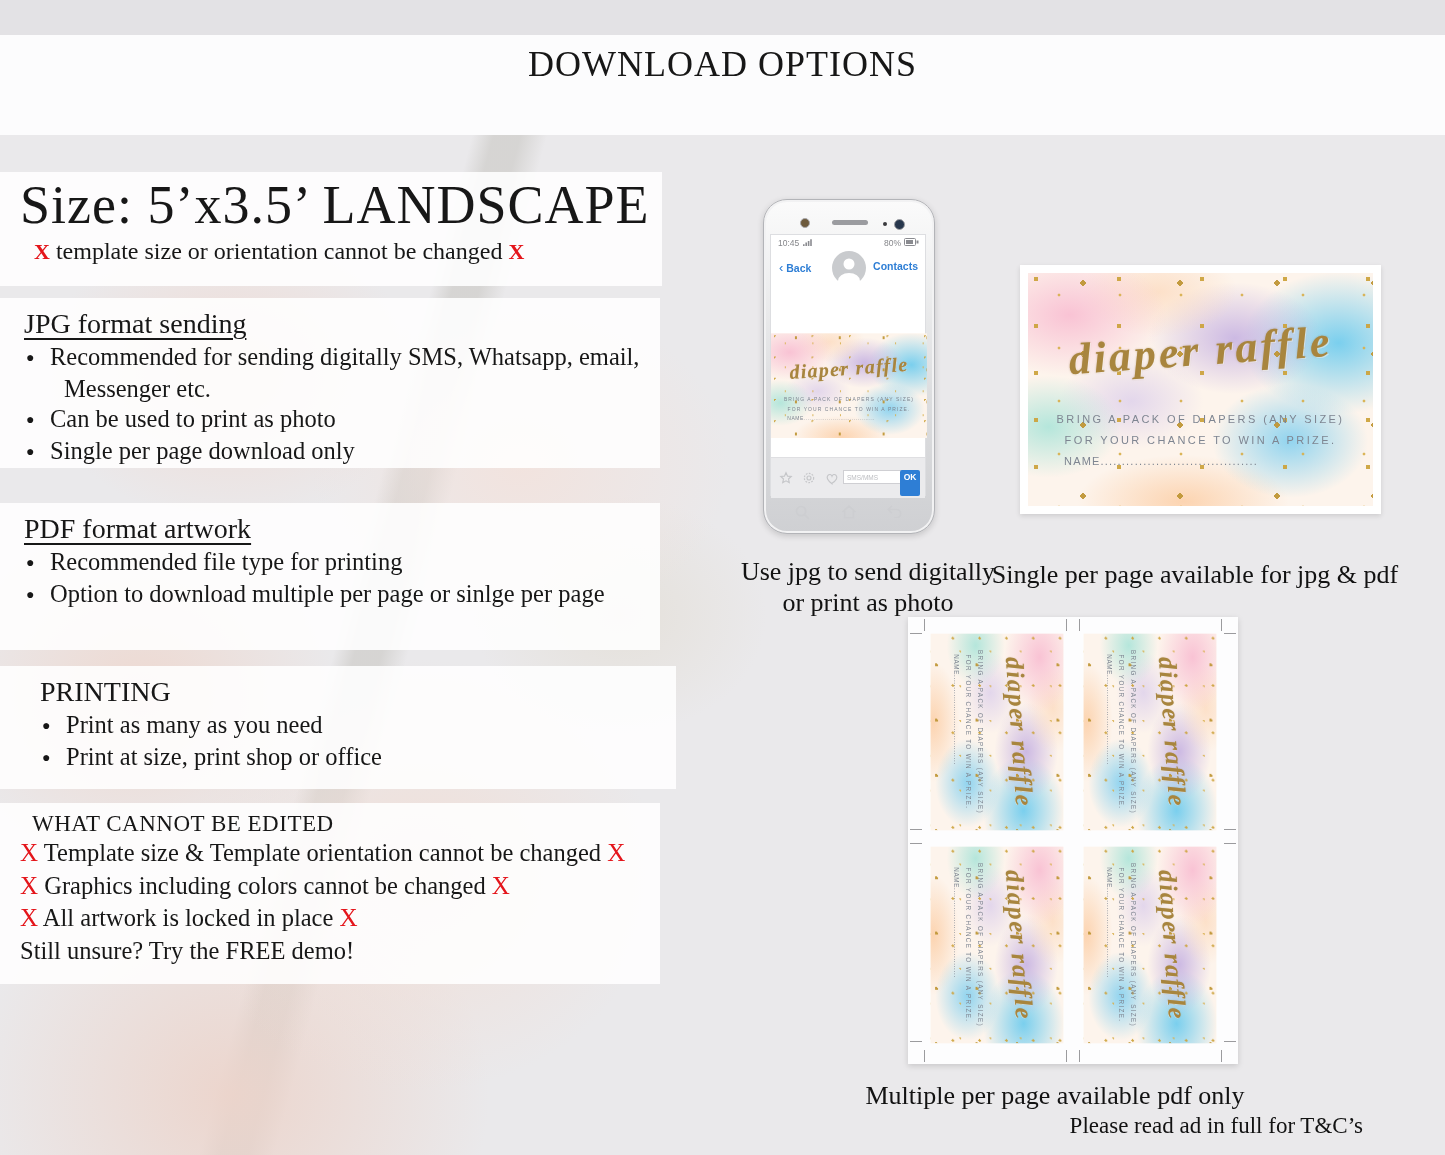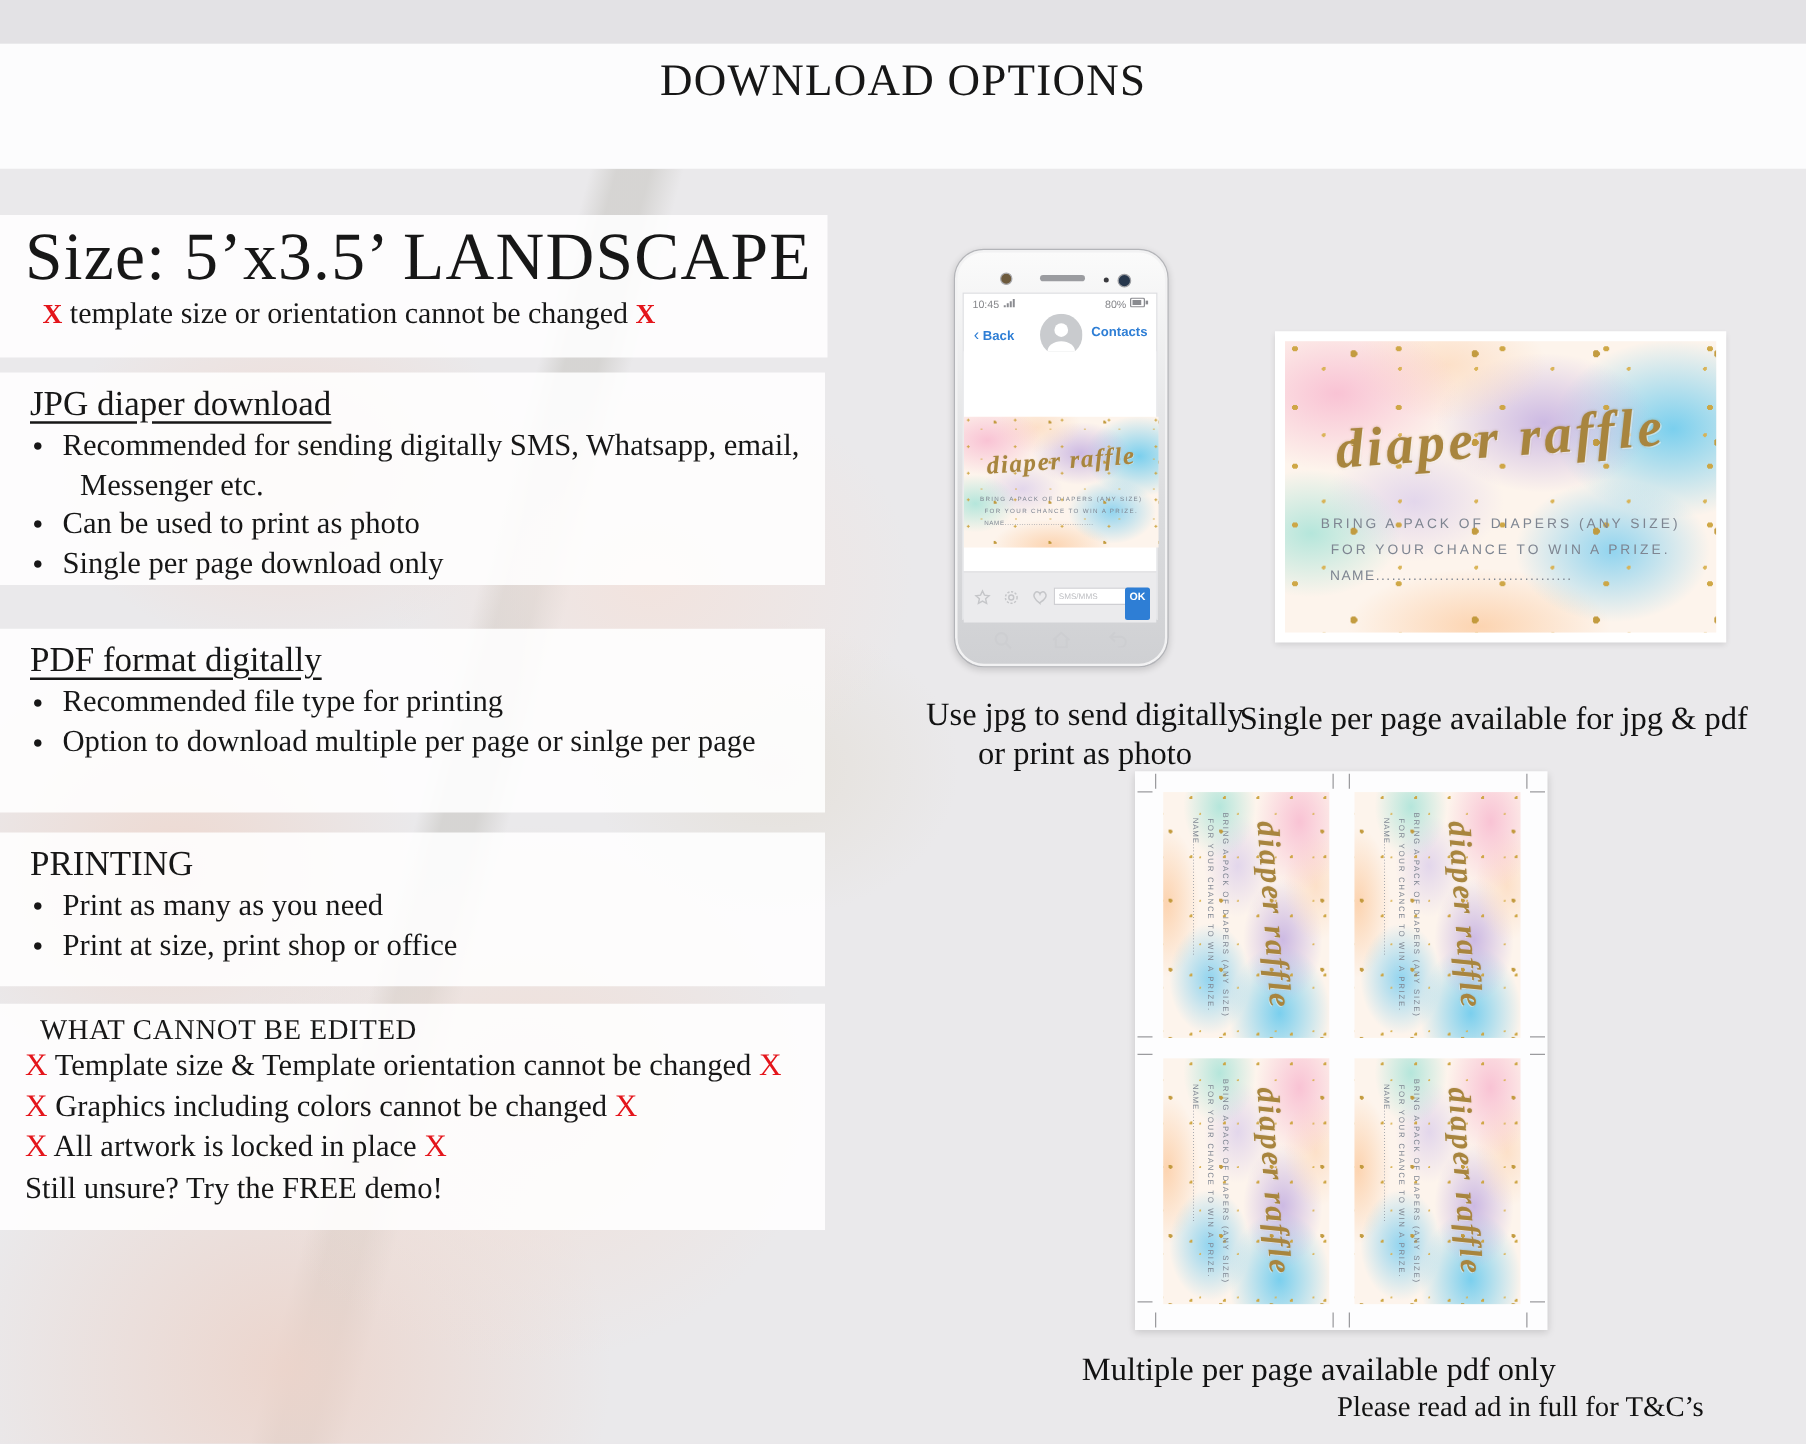--- a/index.html
+++ b/index.html
@@ -34,21 +34,21 @@
   .xs{color:#e4151b;font-weight:700;font-size:22px;}
 
   .sec-heading{font-size:28px;margin:4px 0 2px 24px;text-decoration:underline;text-underline-offset:5px;}
   .sec-heading.nou{text-decoration:none;}
   .li{font-size:24.5px;line-height:30.5px;margin-left:26px;}
   .li .dot{display:inline-block;width:24px;font-size:14px;vertical-align:3px;}
   .li.cont{margin-left:64px;}
 
   .jpg-band{top:298px;width:660px;height:164px;padding-top:6px;}
   .pdf-band{top:503px;width:660px;height:141px;padding-top:6px;}
-  .print-band{top:666px;width:660px;height:117px;padding-top:6px;}
+  .print-band{top:666px;width:660px;height:117px;padding-top:6px;padding-left:16px;}
 
   .what-band{top:803px;width:660px;height:173px;padding-top:8px;}
   .what-heading{font-size:23px;margin-left:32px;letter-spacing:.5px;}
   .xline{font-size:24.5px;line-height:32.5px;margin-left:20px;}
   .X{color:#e4151b;font-size:25px;}
 
   
   .phone{position:absolute;left:763px;top:199px;width:170px;height:333px;border-radius:24px;
          background:linear-gradient(180deg,#fbfbfb,#dcdddf 60%,#cfd0d3);
          border:1px solid #b3b4b8;box-shadow:0 2px 6px rgba(0,0,0,.16), inset 0 0 0 2px #f2f2f3;
@@ -140,29 +140,29 @@
   <div class="band size-band">
     <div class="size-heading">Size: 5’x3.5’ LANDSCAPE</div>
     <div class="size-note">
       <span class="xs">X</span>
       <span>template size or orientation cannot be changed</span>
       <span class="xs">X</span>
     </div>
   </div>
 
   <div class="band jpg-band">
-    <div class="sec-heading">JPG diaper download</div>
+    <div class="sec-heading">JPG format sending</div>
     <div class="li"><span class="dot">●</span><span>Recommended for sending digitally SMS, Whatsapp, email,</span></div>
     <div class="li cont"><span>Messenger etc.</span></div>
     <div class="li"><span class="dot">●</span><span>Can be used to print as photo</span></div>
     <div class="li"><span class="dot">●</span><span>Single per page download only</span></div>
   </div>
 
   <div class="band pdf-band">
-    <div class="sec-heading">PDF format digitally</div>
+    <div class="sec-heading">PDF format artwork</div>
     <div class="li"><span class="dot">●</span><span>Recommended file type for printing</span></div>
     <div class="li"><span class="dot">●</span><span>Option to download multiple per page or sinlge per page</span></div>
   </div>
 
   <div class="band print-band">
     <div class="sec-heading nou">PRINTING</div>
     <div class="li"><span class="dot">●</span><span>Print as many as you need</span></div>
     <div class="li"><span class="dot">●</span><span>Print at size, print shop or office</span></div>
   </div>
 

